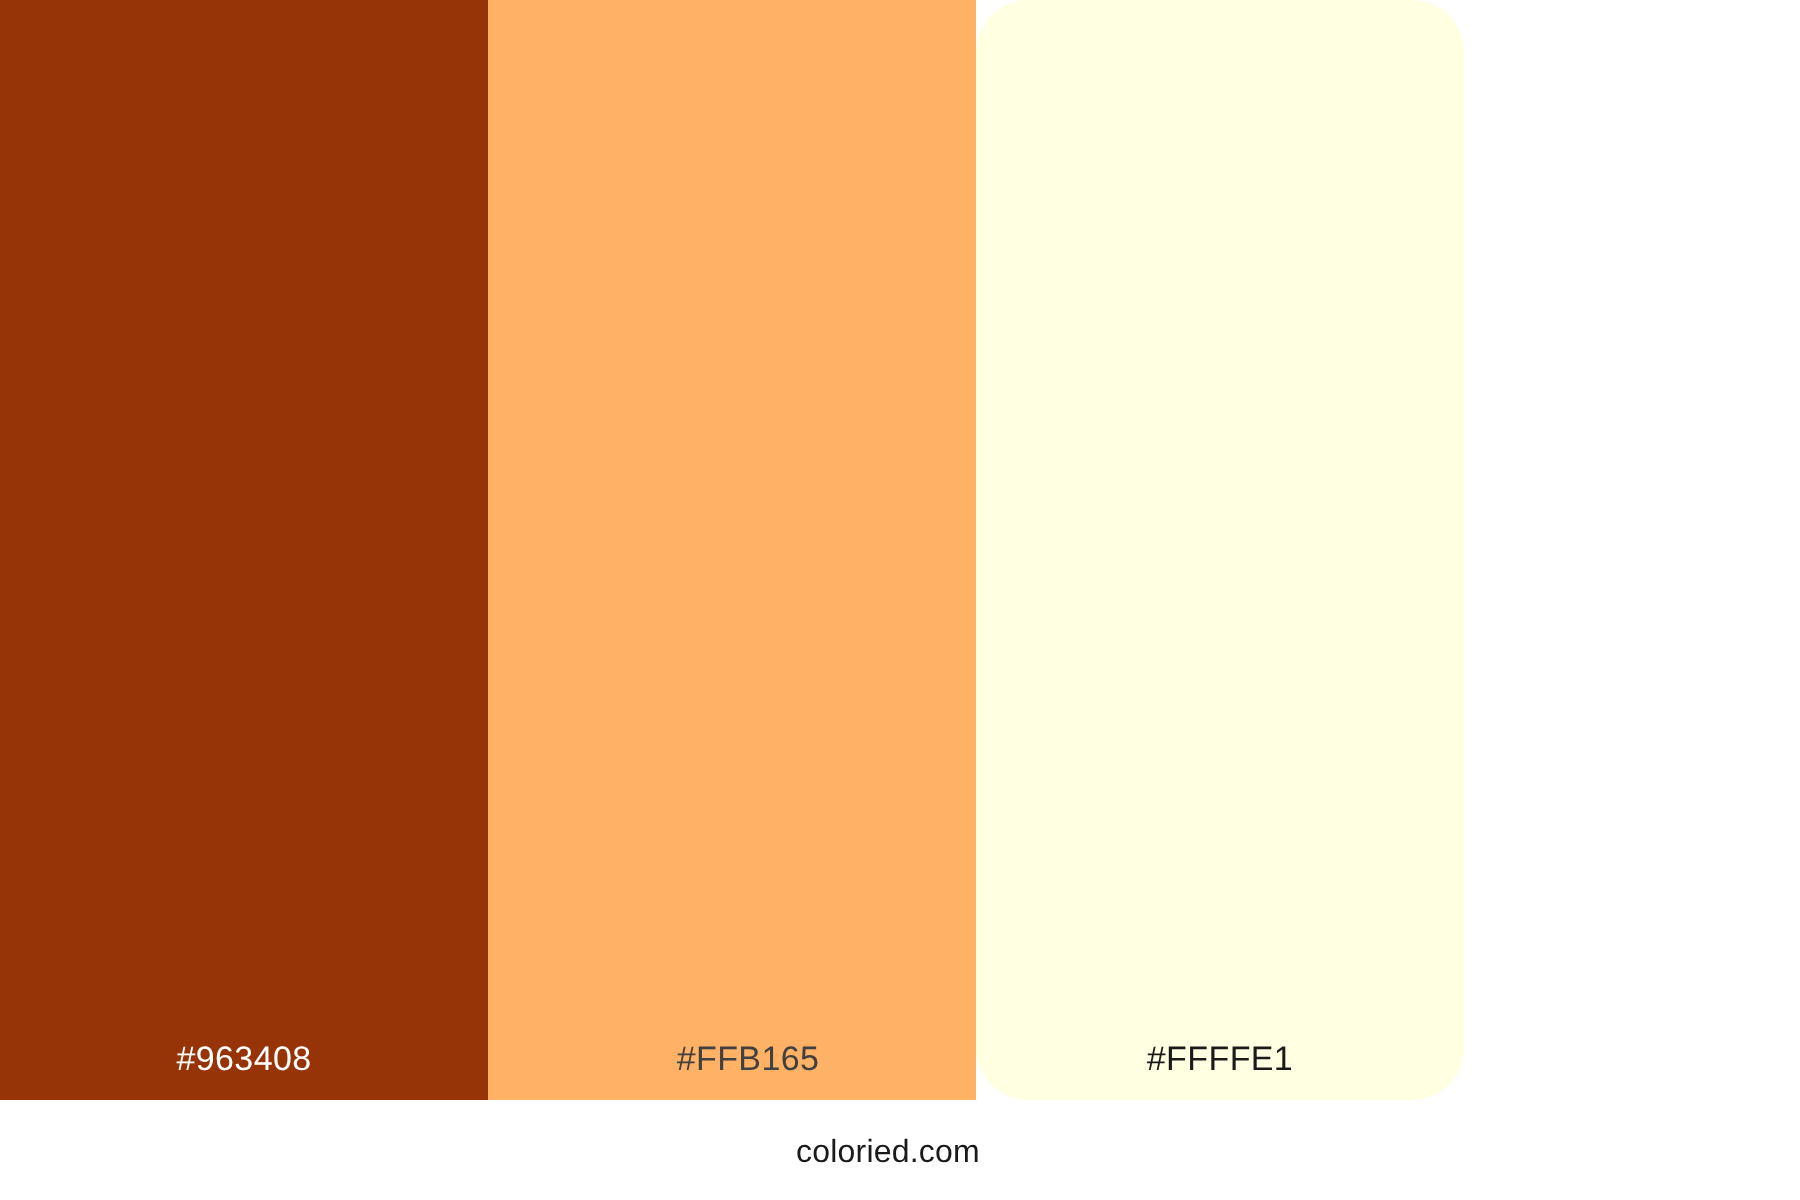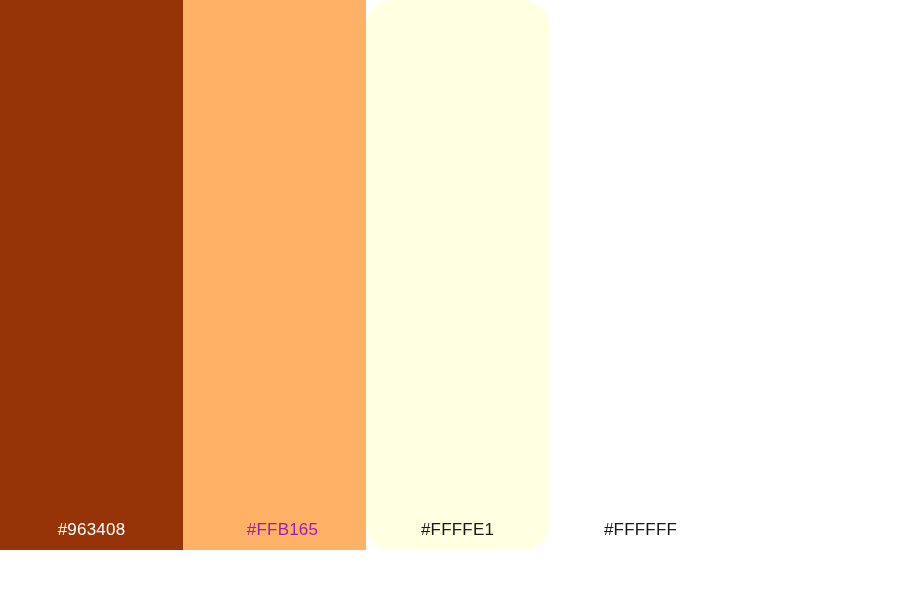--- a/index.html
+++ b/index.html
@@ -75,27 +75,27 @@
 <div class="palette-page">
 
   <div class="swatch-strip">
 
     <div class="swatch" style="background-color: rgb(150, 52, 8);">
       <span class="swatch-label" style="color: rgb(255, 255, 255);">#963408</span>
     </div>
 
 
     <div class="swatch" style="background-color: rgb(255, 177, 101);">
-      <span class="swatch-label" style="color: #a21caf; padding-left: 16px;">#FFB165</span>
+      <span class="swatch-label" style="color: #404040; padding-left: 16px;">#FFB165</span>
     </div>
 
     <div class="swatch" style="background-color: rgb(255, 255, 225); border-radius: 26px;">
       <span class="swatch-label" style="color: rgb(26, 26, 26);">#FFFFE1</span>
     </div>
 
-    <div class="swatch" style="background-color: rgb(255, 255, 255);">
-      <span class="swatch-label" style="color: rgb(26, 26, 26);">#FFFFFF</span>
-    </div>
 
   </div>
 
+  <div class="footer-bar">
+    <span class="footer-text" style="color: rgb(26, 26, 26);">coloried.com</span>
+  </div>
 
 </div>
 
 </body></html>

